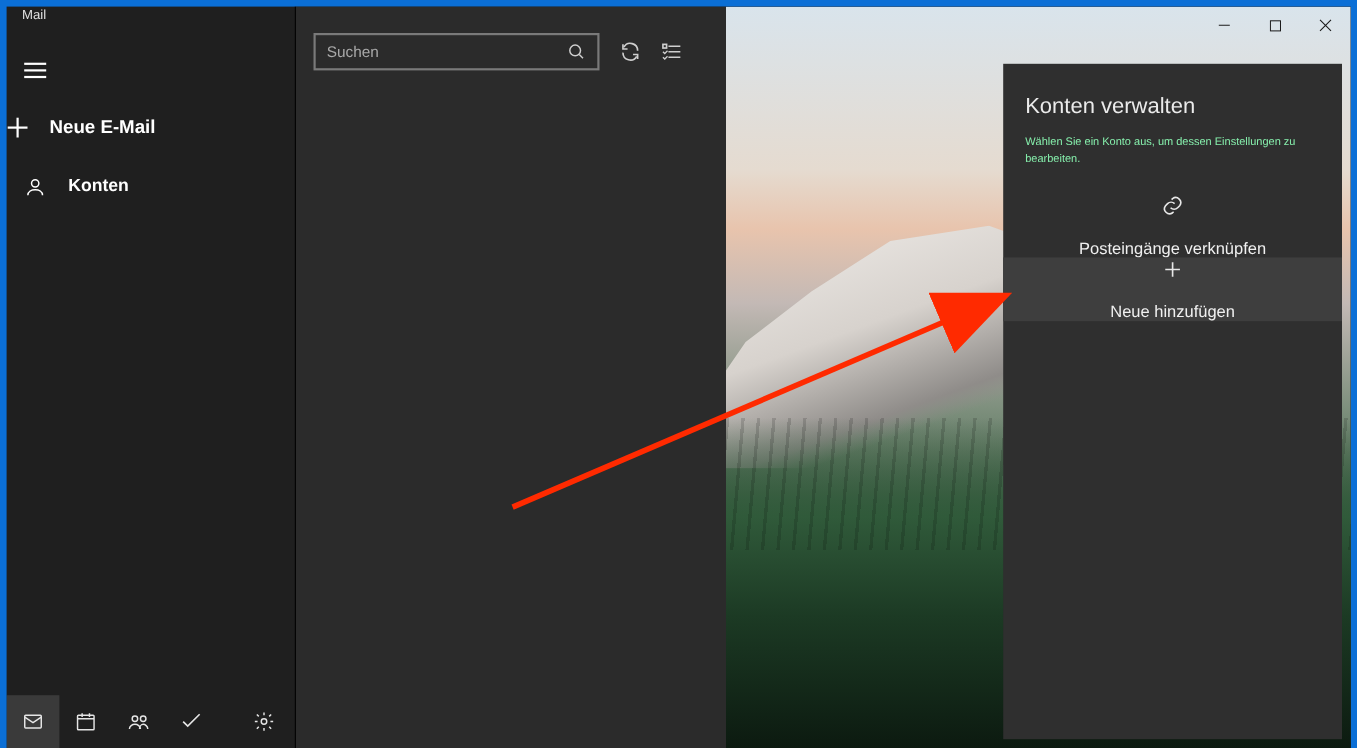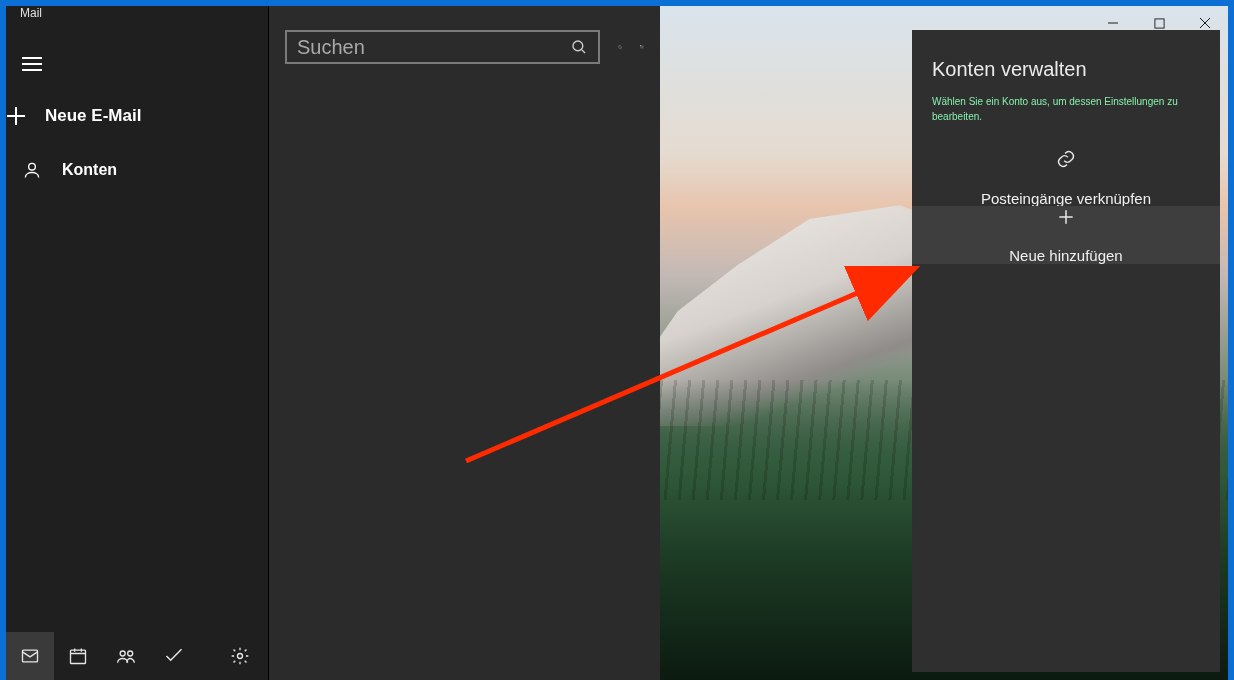--- a/index.html
+++ b/index.html
@@ -70,21 +70,21 @@
 .search-row {
   height:82px; display:flex; align-items:center; gap:18px; padding:0 16px;
 }
 .search-box {
   flex:0 0 260px; height:34px;
   border:2px solid #7a7a7a; background:transparent;
   display:flex; align-items:center; padding:0 10px;
   gap:8px;
 }
 .search-box input {
-  flex:1; background:transparent; border:none; outline:none; color:#e5e5e5; font-size:20px;
+  flex:1; background:transparent; border:none; outline:none; color:#e5e5e5; font-size:14px;
 }
 .search-box input::placeholder { color:#a9a9a9; }
 .search-icn, .sync-icn, .select-icn { color:#cfcfcf; }
 .filter-row {
   height:42px; display:flex; align-items:center; justify-content:flex-end;
   padding-right:22px; gap:10px; font-size:14px; color:#e5e5e5;
   border-bottom:1px solid #1a1a1a;
 }
 .chev-down { width:14px; height:14px; }
 
@@ -122,21 +122,21 @@
 .win-buttons {
   position:absolute; top:0; right:0; height:34px; display:flex; z-index:30;
 }
 .win-buttons .wb {
   width:46px; height:34px; display:flex; align-items:center; justify-content:center;
   color:#1b1b1b; cursor:pointer;
 }
 
 
 .flyout {
-  position:absolute; top:24px; right:8px; bottom:8px; width:308px;
+  position:absolute; top:52px; right:8px; bottom:8px; width:308px;
   background:#2f2f2f; color:#ebebeb; z-index:20;
   display:flex; flex-direction:column;
   padding:0;
 }
 .flyout-title { font-size:20px; font-weight:400; padding:28px 20px 14px; }
 .flyout-sub { font-size:10px; color:#86efac; padding:0 20px 24px; line-height:1.45; }
 .flyout-item {
   height:58px; display:flex; align-items:center; gap:20px; padding:0 20px;
   cursor:pointer; font-size:15px; color:#f0f0f0;flex-direction:column;
 }

